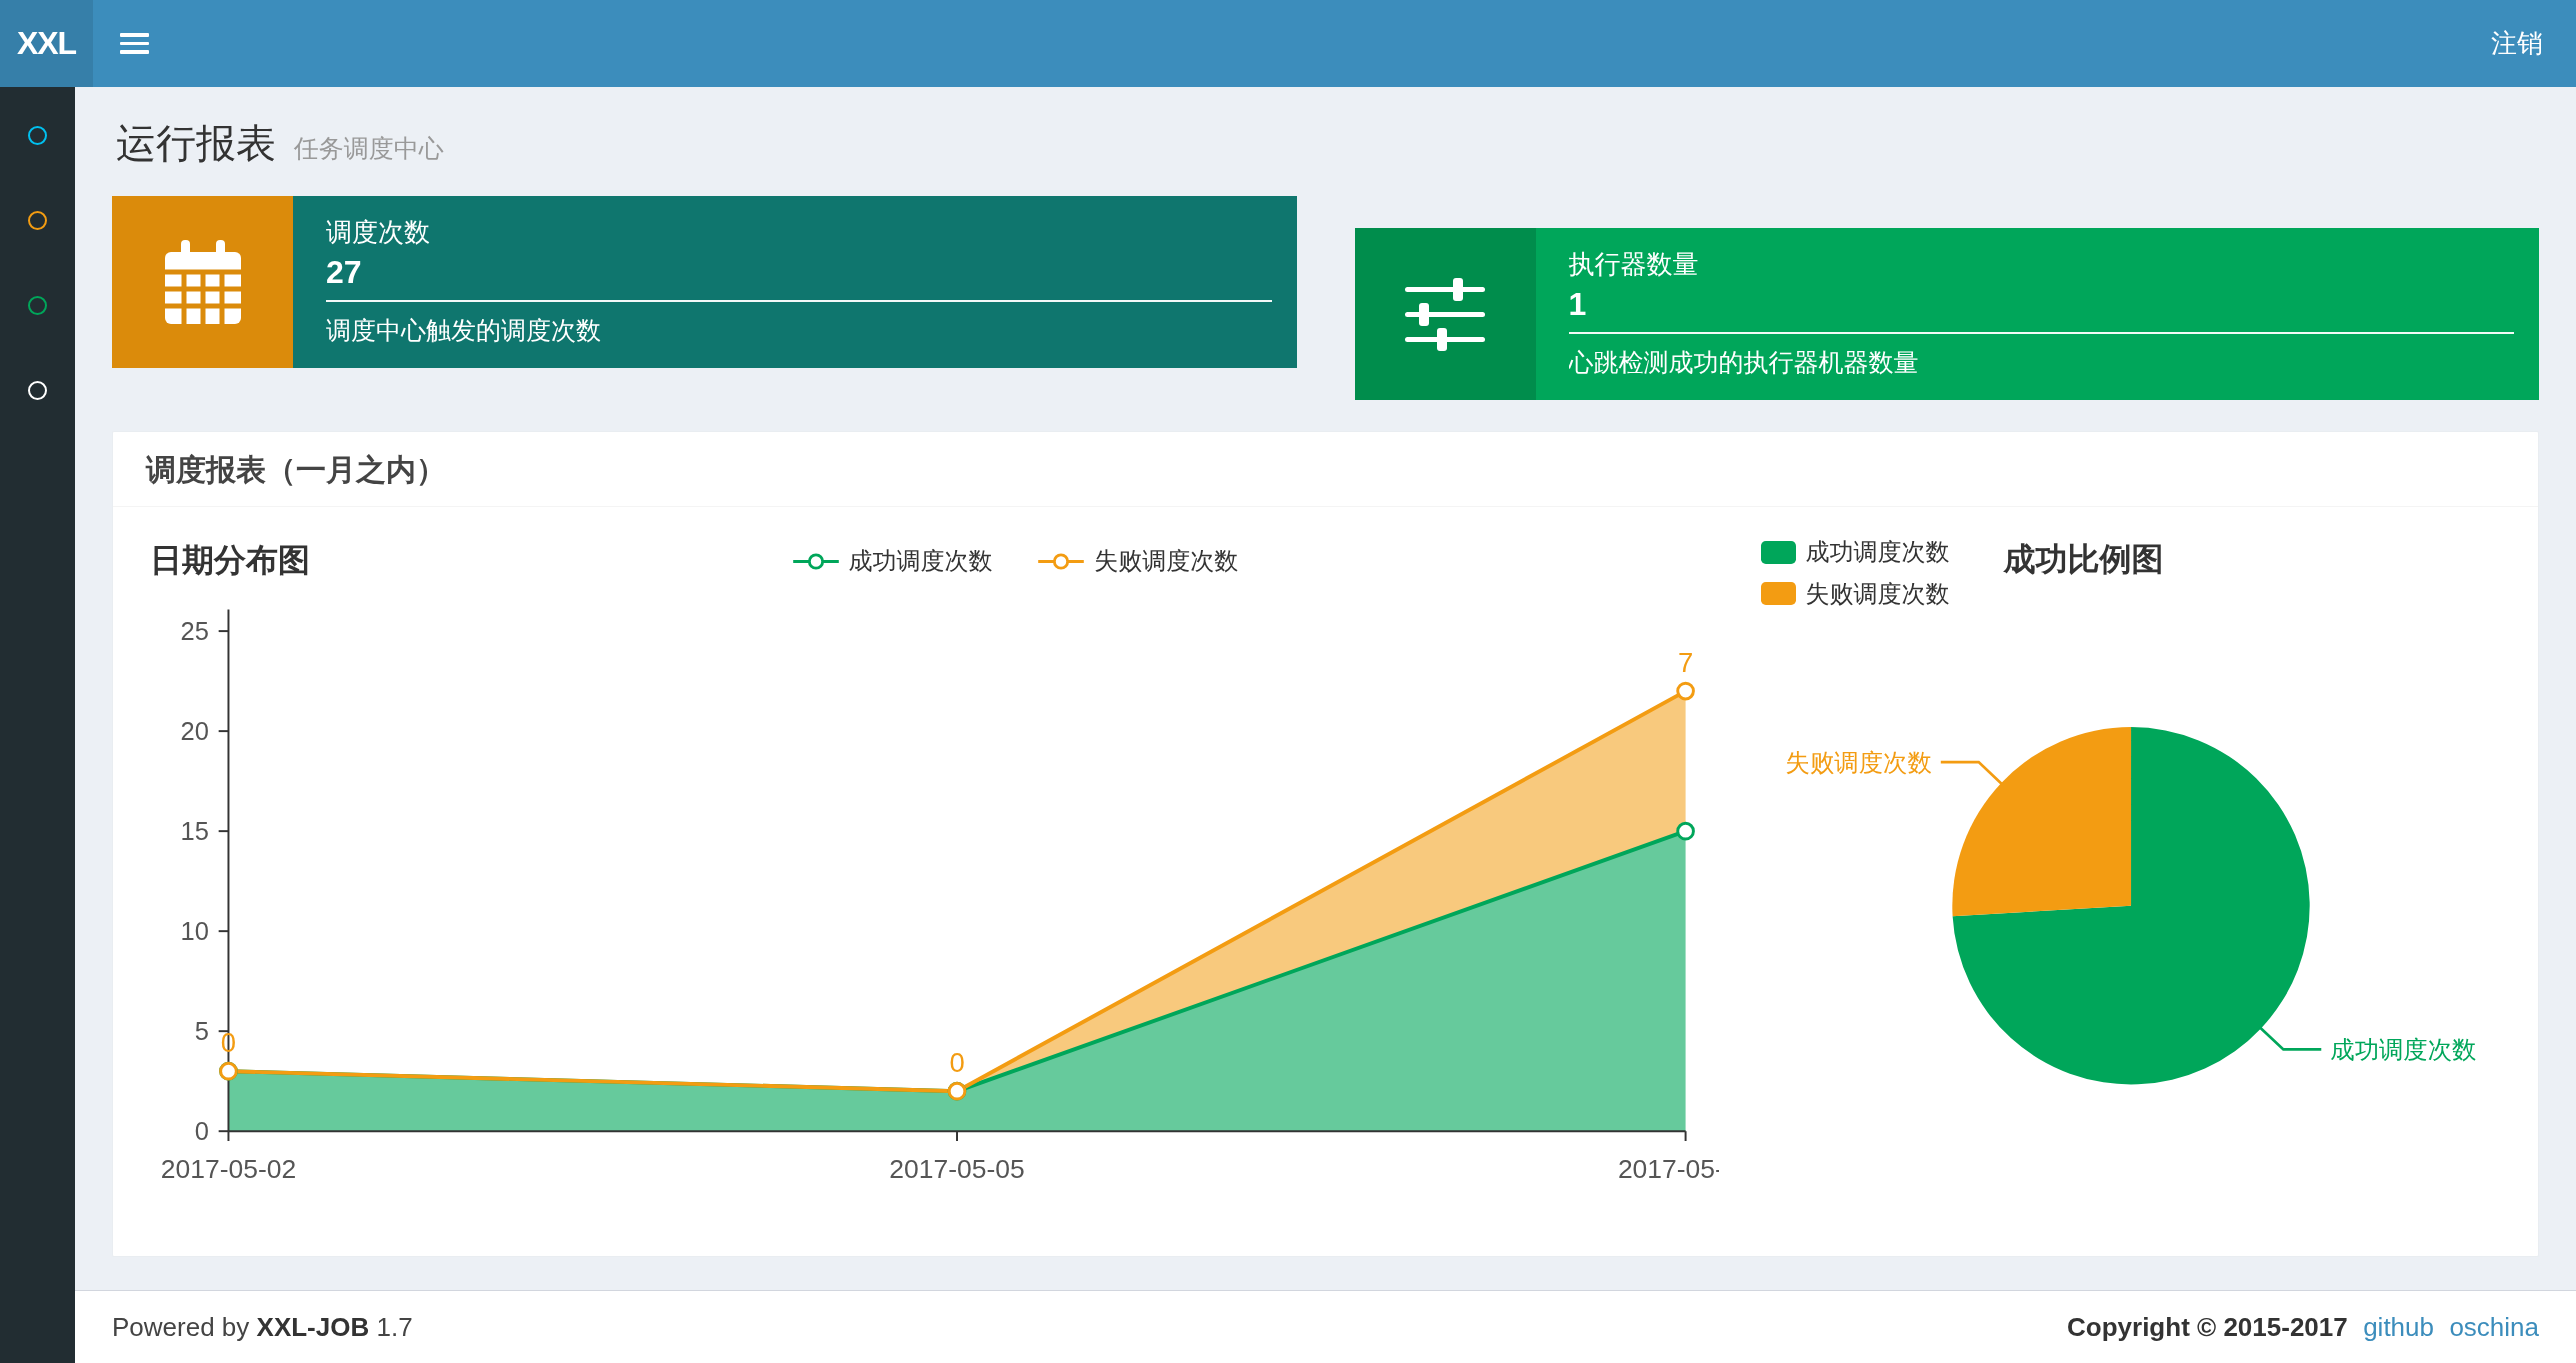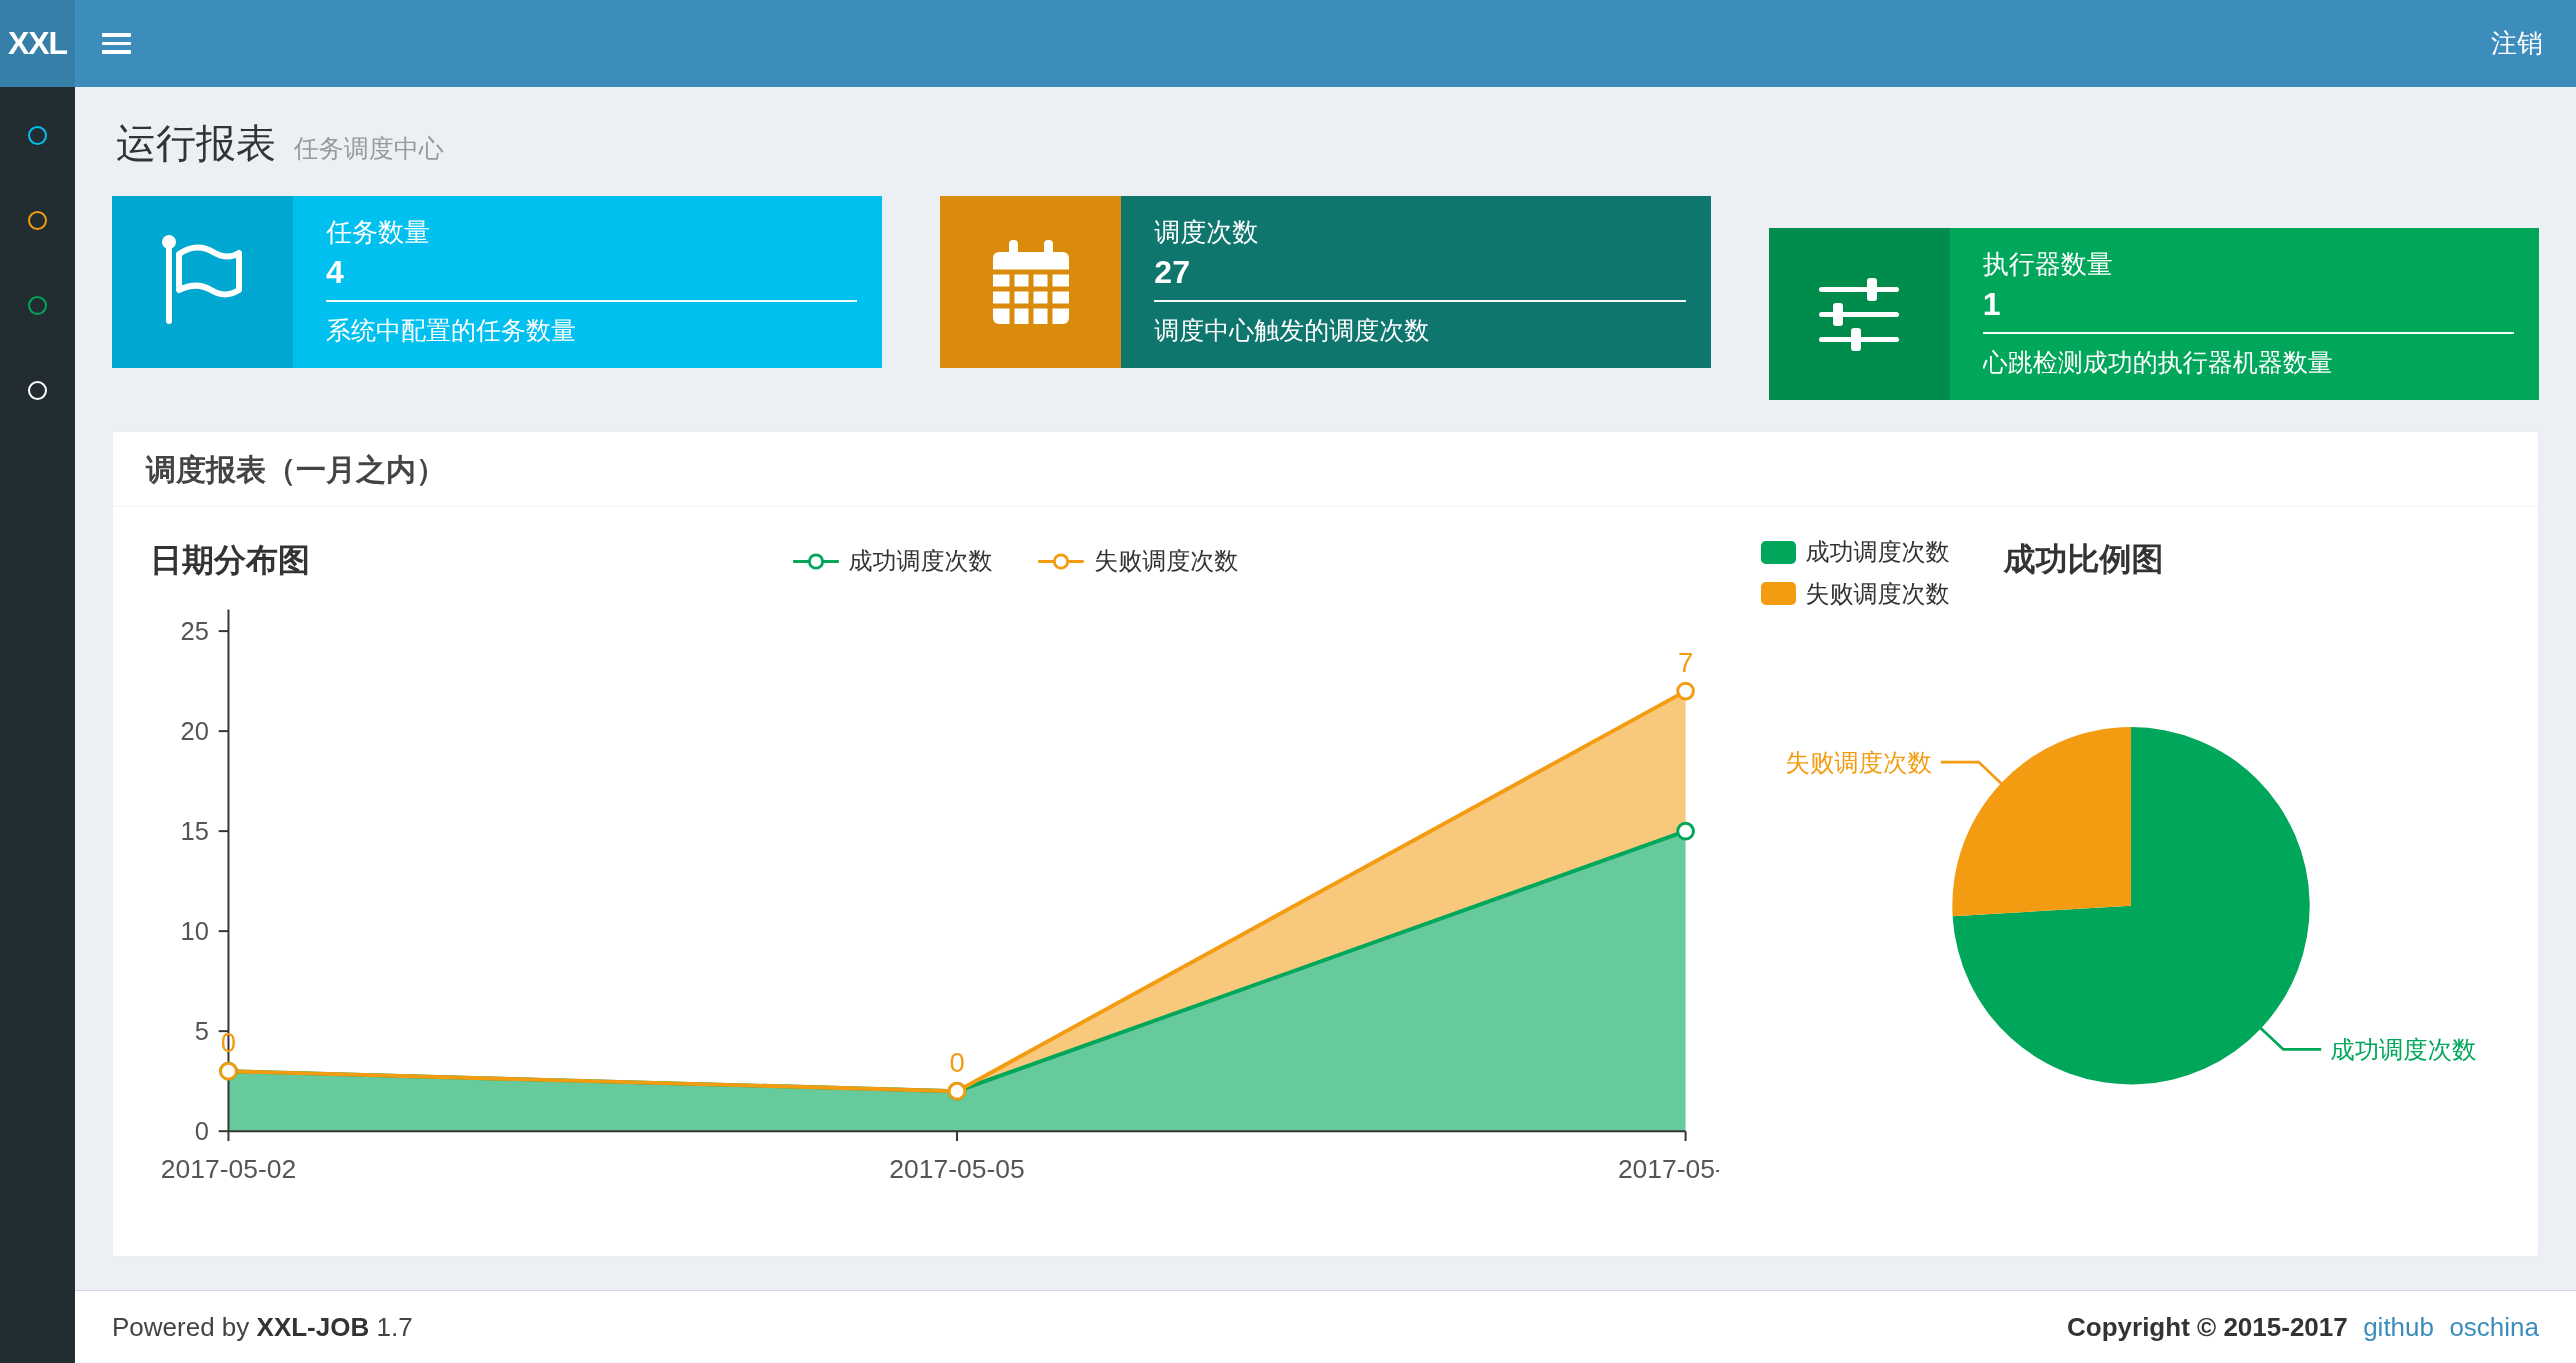--- a/index.html
+++ b/index.html
@@ -2,21 +2,21 @@
 <html><head>
 <meta charset="utf-8">
 <style>
   * { margin:0; padding:0; box-sizing:border-box; }
   html,body { width:2576px; height:1363px; }
   body { font-family:"Liberation Sans", sans-serif; background:#ecf0f5; overflow:hidden; }
   .app { display:flex; flex-direction:column; height:1363px; }
 
   
   .navbar { height:87px; background:#3c8dbc; display:flex; align-items:stretch; flex:0 0 auto; }
-  .logo { width:75px; background:#367fa9; color:#fff; font-weight:bold; font-size:32px; letter-spacing:-1px;
+  .logo { width:93px; background:#367fa9; color:#fff; font-weight:bold; font-size:32px; letter-spacing:-1px;
           display:flex; align-items:center; justify-content:center; cursor:pointer; }
   .hamburger { width:83px; display:flex; align-items:center; justify-content:center; cursor:pointer; }
   .hb i { display:block; width:29px; height:3.9px; background:#fff; margin:4.8px 0; border-radius:1px; }
   .logout { margin-left:auto; color:#fff; font-size:26px; line-height:87px; padding:0 33px; text-decoration:none; cursor:pointer; }
 
   
   .main-wrap { flex:1; display:flex; min-height:0; }
   .sidebar { width:75px; background:#222d32; flex:0 0 auto; padding-top:5.8px; }
   .side-item { height:85px; display:flex; align-items:center; justify-content:center; cursor:pointer; }
   .circle-o { width:19px; height:19px; border:2.9px solid #fff; border-radius:50%; }
@@ -105,35 +105,20 @@
     <div class="right-col">
       <main class="content">
 
         <div class="page-header">
           <h1>运行报表</h1>
           <span class="subtitle">任务调度中心</span>
         </div>
 
         <div class="info-row">
 
-          <div class="info-box" style="background: rgb(0, 192, 239); --icon-bg: #00a7d0;">
-            <div class="ibox-icon" style="background: rgb(0, 167, 208);">
-              <svg class="ibx" viewBox="0 0 100 100">
-                <circle cx="16" cy="10" r="7" fill="#fff"></circle>
-                <rect x="13" y="12" width="6" height="80" rx="3" fill="#fff"></rect>
-                <path d="M26 22 C 38 14,50 14,60 20 C 70 26,78 26,86 21 L 86 58 C 76 64,68 64,58 58 C 48 52,38 52,26 58 Z" fill="none" stroke="#fff" stroke-width="6" stroke-linejoin="round"></path>
-              </svg>
-            </div>
-            <div class="ibox-content">
-              <div class="ibox-title">任务数量</div>
-              <div class="ibox-value">4</div>
-              <div class="ibox-divider"></div>
-              <div class="ibox-desc">系统中配置的任务数量</div>
-            </div>
-          </div>
 
           <div class="info-box" style="background: #0f766e; --icon-bg: #db8b0b;">
             <div class="ibox-icon" style="background: rgb(219, 139, 11);">
               <svg class="ibx" viewBox="0 0 100 100">
                 <rect x="12" y="20" width="76" height="72" rx="6" fill="#fff"></rect>
                 <g style="stroke:var(--icon-bg)" stroke-width="5">
                   <line x1="12" y1="40" x2="88" y2="40"></line>
                   <line x1="12" y1="57" x2="88" y2="57"></line>
                   <line x1="12" y1="74" x2="88" y2="74"></line>
                   <line x1="31" y1="40" x2="31" y2="92"></line>

